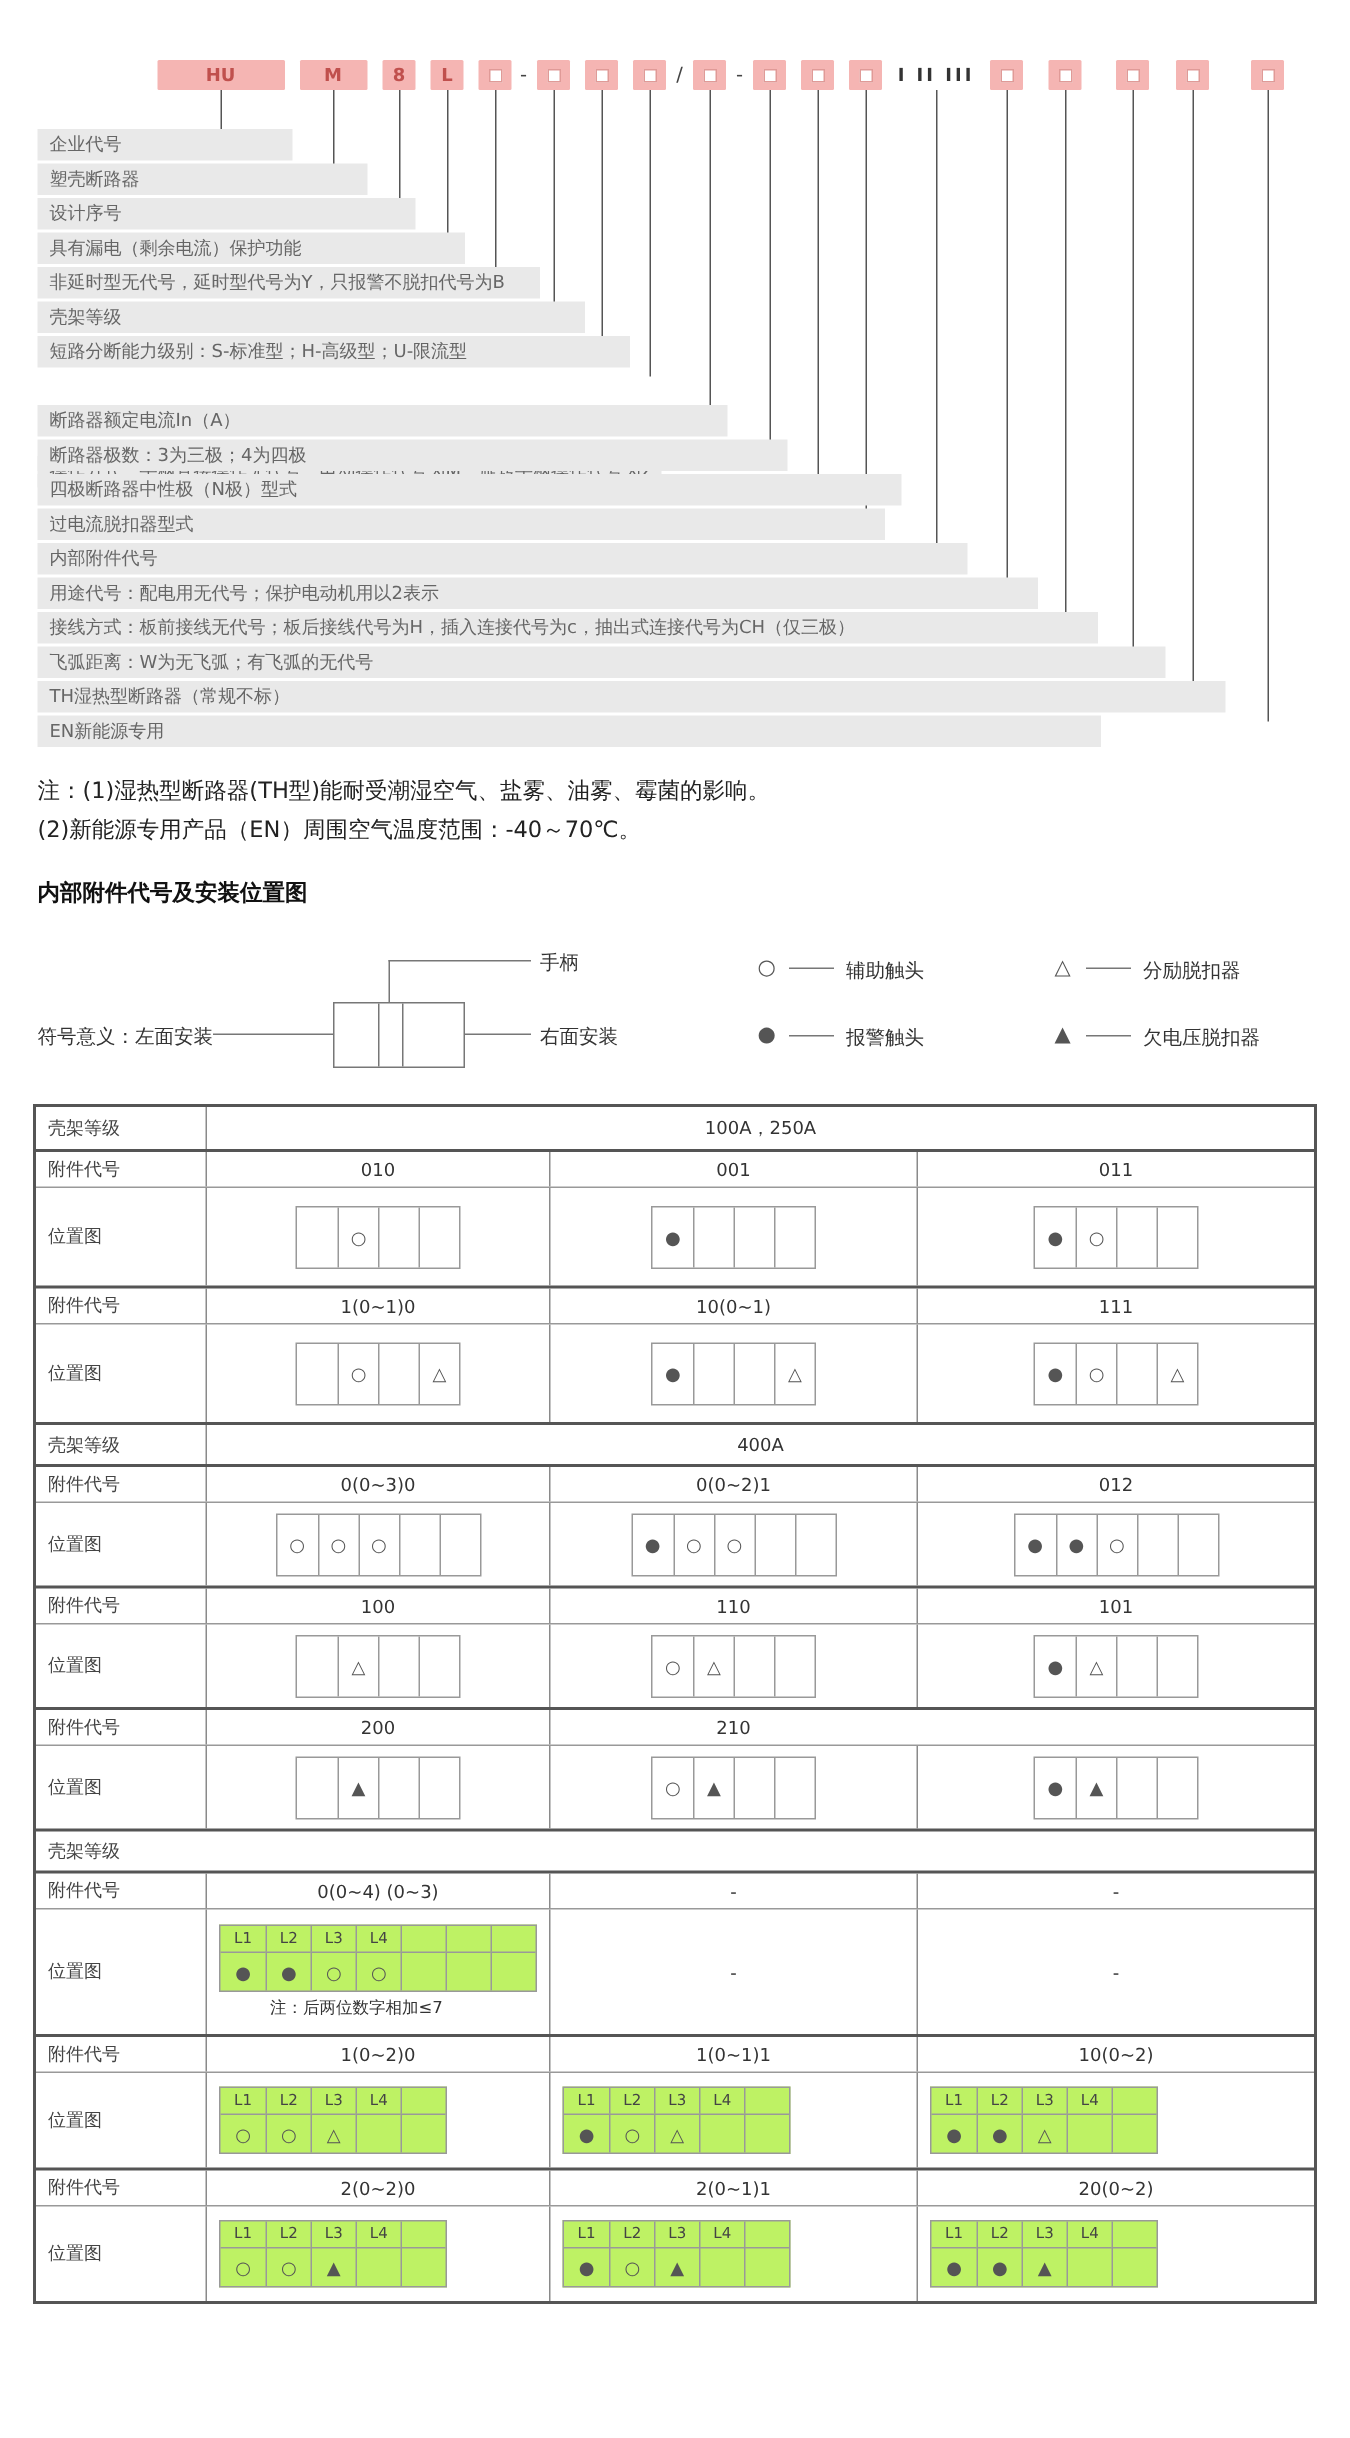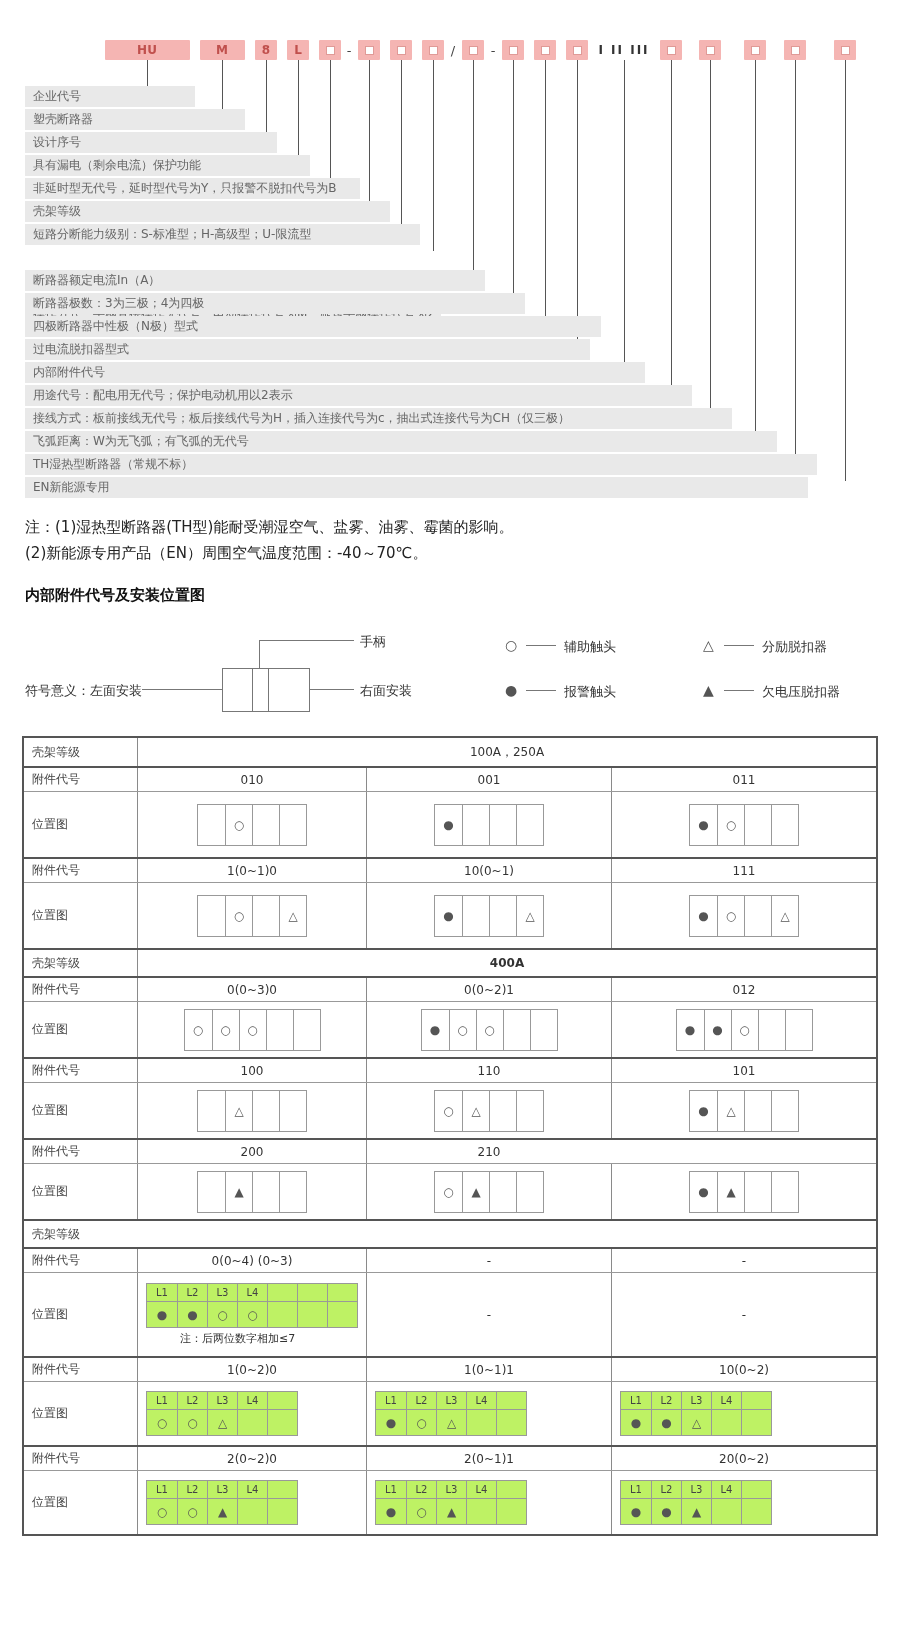--- a/index.html
+++ b/index.html
@@ -136,21 +136,21 @@
       <div class="bar" style="top: 256px; width: 416px; margin-top: 48px;">操作方式：手柄直接操作无代号；电动操作代号为M，旋转手柄操作代号为Z</div>
       <div class="bar" style="top: 270px; width: 460px;">断路器额定电流In（A）</div>
       <div class="bar" style="top: 293px; width: 500px;">断路器极数：3为三极；4为四极</div>
       <div class="bar" style="top: 316px; width: 576px;">四极断路器中性极（N极）型式</div>
       <div class="bar" style="top: 339px; width: 565px;">过电流脱扣器型式</div>
       <div class="bar" style="top: 362px; width: 620px;">内部附件代号</div>
       <div class="bar" style="top: 385px; width: 667px;">用途代号：配电用无代号；保护电动机用以2表示</div>
       <div class="bar" style="top: 408px; width: 707px;">接线方式：板前接线无代号；板后接线代号为H，插入连接代号为c，抽出式连接代号为CH（仅三极）</div>
       <div class="bar" style="top: 454px; width: 792px;">TH湿热型断路器（常规不标）</div>
       <div class="bar" style="top: 431px; width: 752px;">飞弧距离：W为无飞弧；有飞弧的无代号</div>
-      <div class="bar" style="top: 477px; width: 783px;">EN新能源专用</div>
+      <div class="bar" style="top: 477px; width: 709px;">EN新能源专用</div>
     </div>
 
   <div id="notes">
     <div>注：(1)湿热型断路器(TH型)能耐受潮湿空气、盐雾、油雾、霉菌的影响。</div>
     <div>(2)新能源专用产品（EN）周围空气温度范围：-40～70℃。</div>
   </div>
 
   <div id="section-title">内部附件代号及安装位置图</div>
 
   <div id="legend">
@@ -250,21 +250,21 @@
           <div class="diagbox">
             <div class="dcell">●</div>
             <div class="dcell">○</div>
             <div class="dcell"></div>
             <div class="dcell">△</div>
           </div>
         </div>
       </div>
       <div class="trow thick" style="height: 28px;">
         <div class="tcell lblcell">壳架等级</div>
-        <div class="tcell" style="flex: 1 1 0%; font-weight: bold;">400A</div>
+        <div class="tcell" style="flex: 1 1 0%;">400A</div>
       </div>
       <div class="trow thick" style="height: 25px;">
         <div class="tcell lblcell">附件代号</div>
         <div class="tcell" style="flex: 0 0 229px;">0(0~3)0</div>
         <div class="tcell" style="flex: 0 0 245px;">0(0~2)1</div>
         <div class="tcell" style="flex: 1 1 0%;">012</div>
       </div>
       <div class="trow thin" style="height: 56px;">
         <div class="tcell lblcell">位置图</div>
         <div class="tcell" style="flex: 0 0 229px;">

